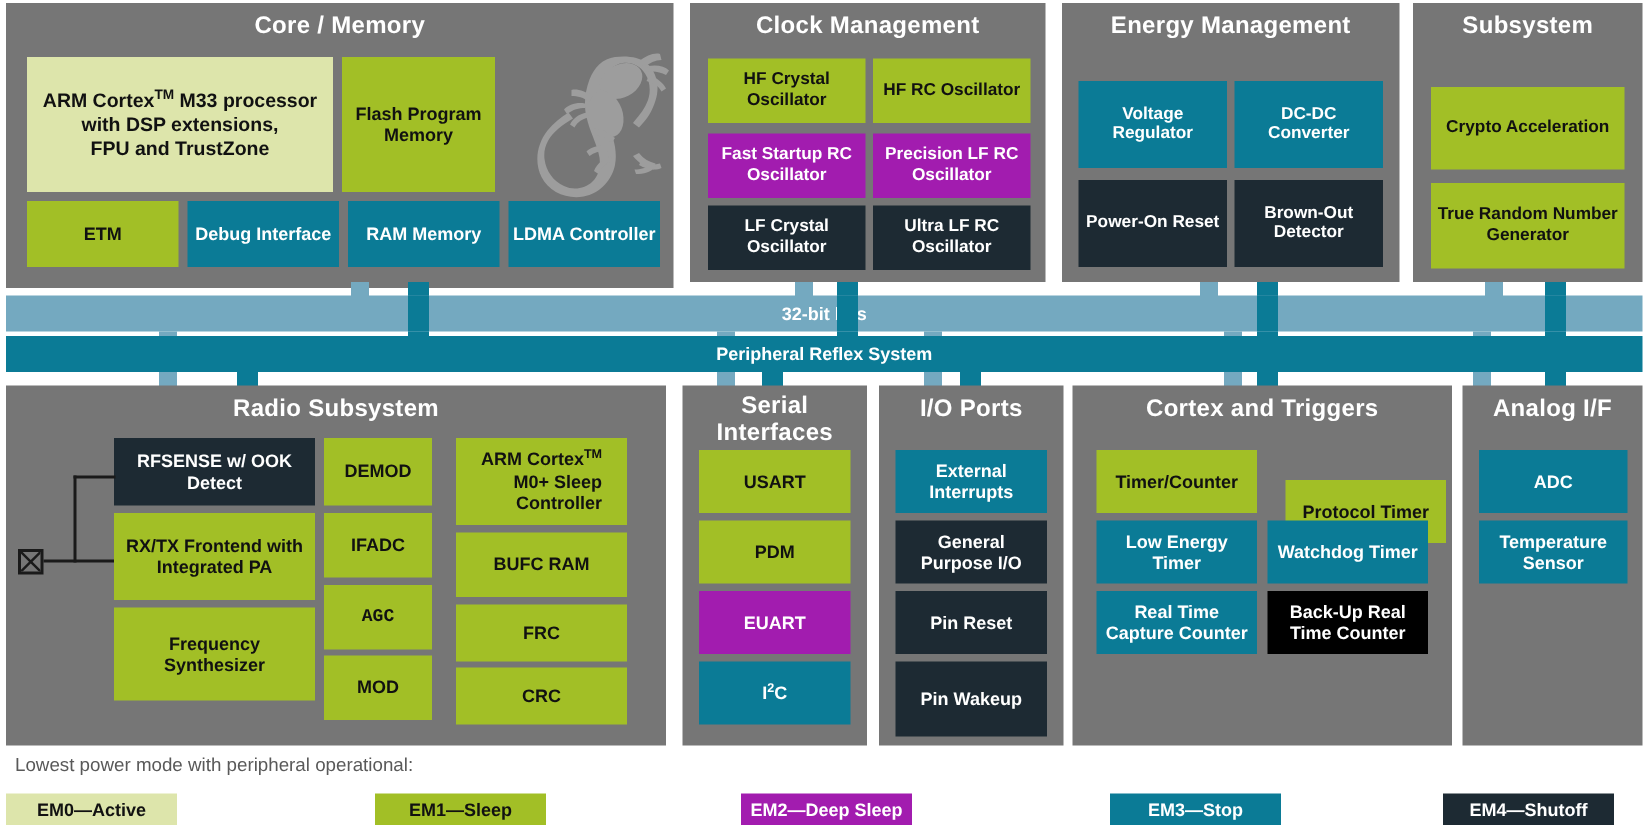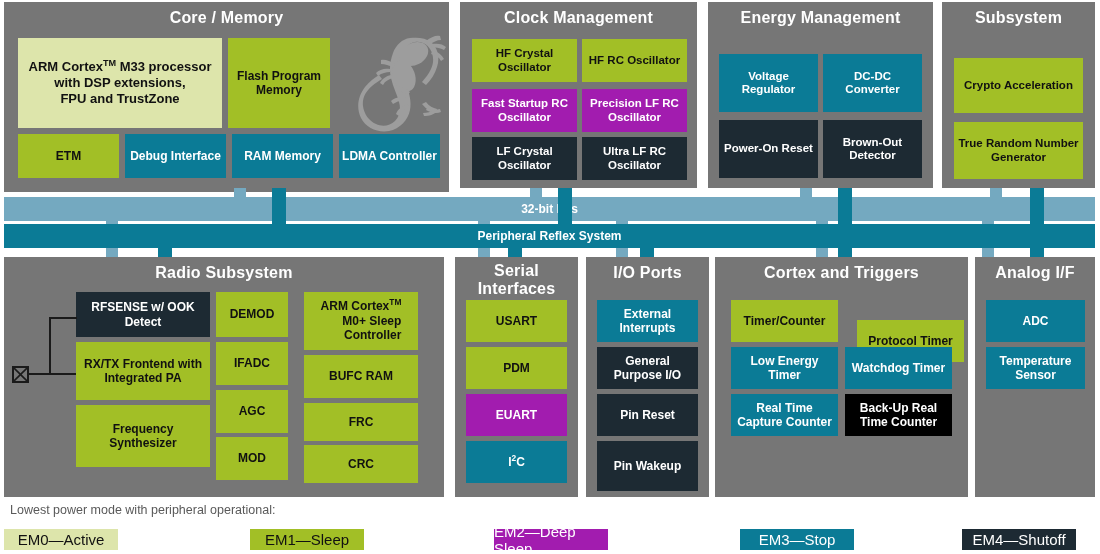--- a/index.html
+++ b/index.html
@@ -47,21 +47,21 @@
   .gecko{position:absolute;opacity:.55;}
 
   
   .ant-box{position:absolute;box-sizing:border-box;border:2px solid #1a1a1a;background:#767676;}
   .ant-line{position:absolute;background:#1a1a1a;}
 
   
   .legend-note{position:absolute;color:#595959;font-size:12.5px;font-weight:normal;}
   .legend-chip{
     position:absolute;display:flex;align-items:center;justify-content:center;
-    font-weight:normal;font-size:15px;box-sizing:border-box;
+    font-weight:bold;font-size:12px;box-sizing:border-box;
   }
   sup{font-size:.7em;vertical-align:super;line-height:0;}
 </style>
 </head>
 <body>
 
 <div id="stage">
 
   <div class="panel" style="left:4px;top:2px;width:445px;height:190px;">
     <div class="panel-title">Core / Memory</div>
@@ -189,21 +189,21 @@
 
   <div class="panel" style="left:4px;top:257px;width:440px;height:240px;padding-left:28px;">
     <div class="panel-title">Radio Subsystem</div>
 
     <div class="blk em4 mid" style="left:72px;top:35px;width:134px;height:45px;">RFSENSE w/ OOK Detect</div>
     <div class="blk em1 mid" style="left:72px;top:85px;width:134px;height:58px;">RX/TX Frontend with Integrated PA</div>
     <div class="blk em1 mid" style="left:72px;top:148px;width:134px;height:62px;">Frequency Synthesizer</div>
 
     <div class="blk em1 mid" style="left:212px;top:35px;width:72px;height:45px;">DEMOD</div>
     <div class="blk em1 mid" style="left:212px;top:85px;width:72px;height:43px;">IFADC</div>
-    <div class="blk em1 mid" style="left:212px;top:133px;width:72px;height:43px;">AGC</div>
+    <div class="blk em1 mid" style="left:212px;top:133px;width:72px;height:43px;font-family:Liberation Mono, monospace;">AGC</div>
     <div class="blk em1 mid" style="left:212px;top:180px;width:72px;height:43px;">MOD</div>
 
     <div class="blk em1 mid" style="left:300px;top:35px;width:114px;height:58px;text-align:right;">
       <div>
         <span>ARM Cortex<sup>TM</sup></span><br>
         <span>M0+ Sleep</span><br>
         <span>Controller</span>
       </div>
     </div>
     <div class="blk em1 mid" style="left:300px;top:98px;width:114px;height:43px;">BUFC RAM</div>

